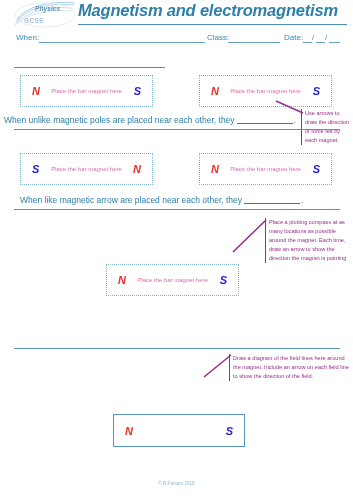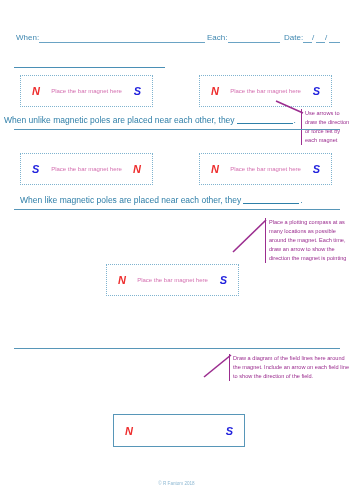--- a/index.html
+++ b/index.html
@@ -232,26 +232,43 @@
     text-align: center;
     font-size: 4.6px;
     color: #8fb9d3;
   }
 </style>
 </head>
 <body>
 
 <div class="page">
 
+  <div class="header">
+
+    <div class="logo">
+      <svg width="62" height="26" viewBox="0 0 62 26">
+        <path d="M2,20 C14,4 40,1 60,3" fill="none" stroke="#bcd8e8" stroke-width="1.1"></path>
+        <path d="M1,23 C13,8 38,4 59,6" fill="none" stroke="#cfe3ef" stroke-width="1.1"></path>
+        <path d="M3,17 C15,2 41,-1 61,1" fill="none" stroke="#a9cde0" stroke-width="1"></path>
+        <path d="M0,25 C12,11 37,7 58,9" fill="none" stroke="#ddeaf3" stroke-width="1"></path>
+        <ellipse cx="31" cy="13" rx="30" ry="12" fill="none" stroke="#dceaf2" stroke-width="0.8"></ellipse>
+      </svg>
+      <div class="logo-physics">Physics</div>
+      <div class="logo-gcse">GCSE</div>
+    </div>
+
+    <div class="main-title">Magnetism and electromagnetism</div>
+    <div class="title-rule"></div>
+  </div>
 
   <div class="nameline">
     <span class="nl-label nl-name">When:</span>
     <span class="nl-rule nl-namerule"></span>
 
-    <span class="nl-label nl-class">Each:</span>
+    <span class="nl-label nl-class">Class:</span>
     <span class="nl-rule nl-classrule"></span>
 
     <span class="nl-label nl-date">Date:</span>
     <span class="nl-rule nl-d1"></span>
     <span class="nl-slash nl-s1">/</span>
     <span class="nl-rule nl-d2"></span>
     <span class="nl-slash nl-s2">/</span>
     <span class="nl-rule nl-d3"></span>
   </div>
 
@@ -285,21 +302,21 @@
     <span class="pole pole-right pole-n">N</span>
   </div>
 
   <div class="magnet-box box-r2c2">
     <span class="pole pole-left pole-n">N</span>
     <span class="hint">Place the bar magnet here</span>
     <span class="pole pole-right pole-s">S</span>
   </div>
 
   <div class="statement stmt-2">
-    <span>When  like magnetic poles are placed near each other, they</span><span class="blank-line"></span><span>.</span>
+    <span>When  like magnetic arrow are placed near each other, they</span><span class="blank-line"></span><span>.</span>
   </div>
   <div class="divider div-2"></div>
 
   <svg class="leader ld-2" viewBox="0 0 36 34">
     <line x1="1" y1="33" x2="34" y2="1"></line>
   </svg>
   <div class="callout callout-2">Place a plotting compass at as many locations as possible around the magnet. Each time, draw an arrow to show the direction the magnet is pointing</div>
 
   <div class="magnet-box box-r3">
     <span class="pole pole-left pole-n">N</span>

